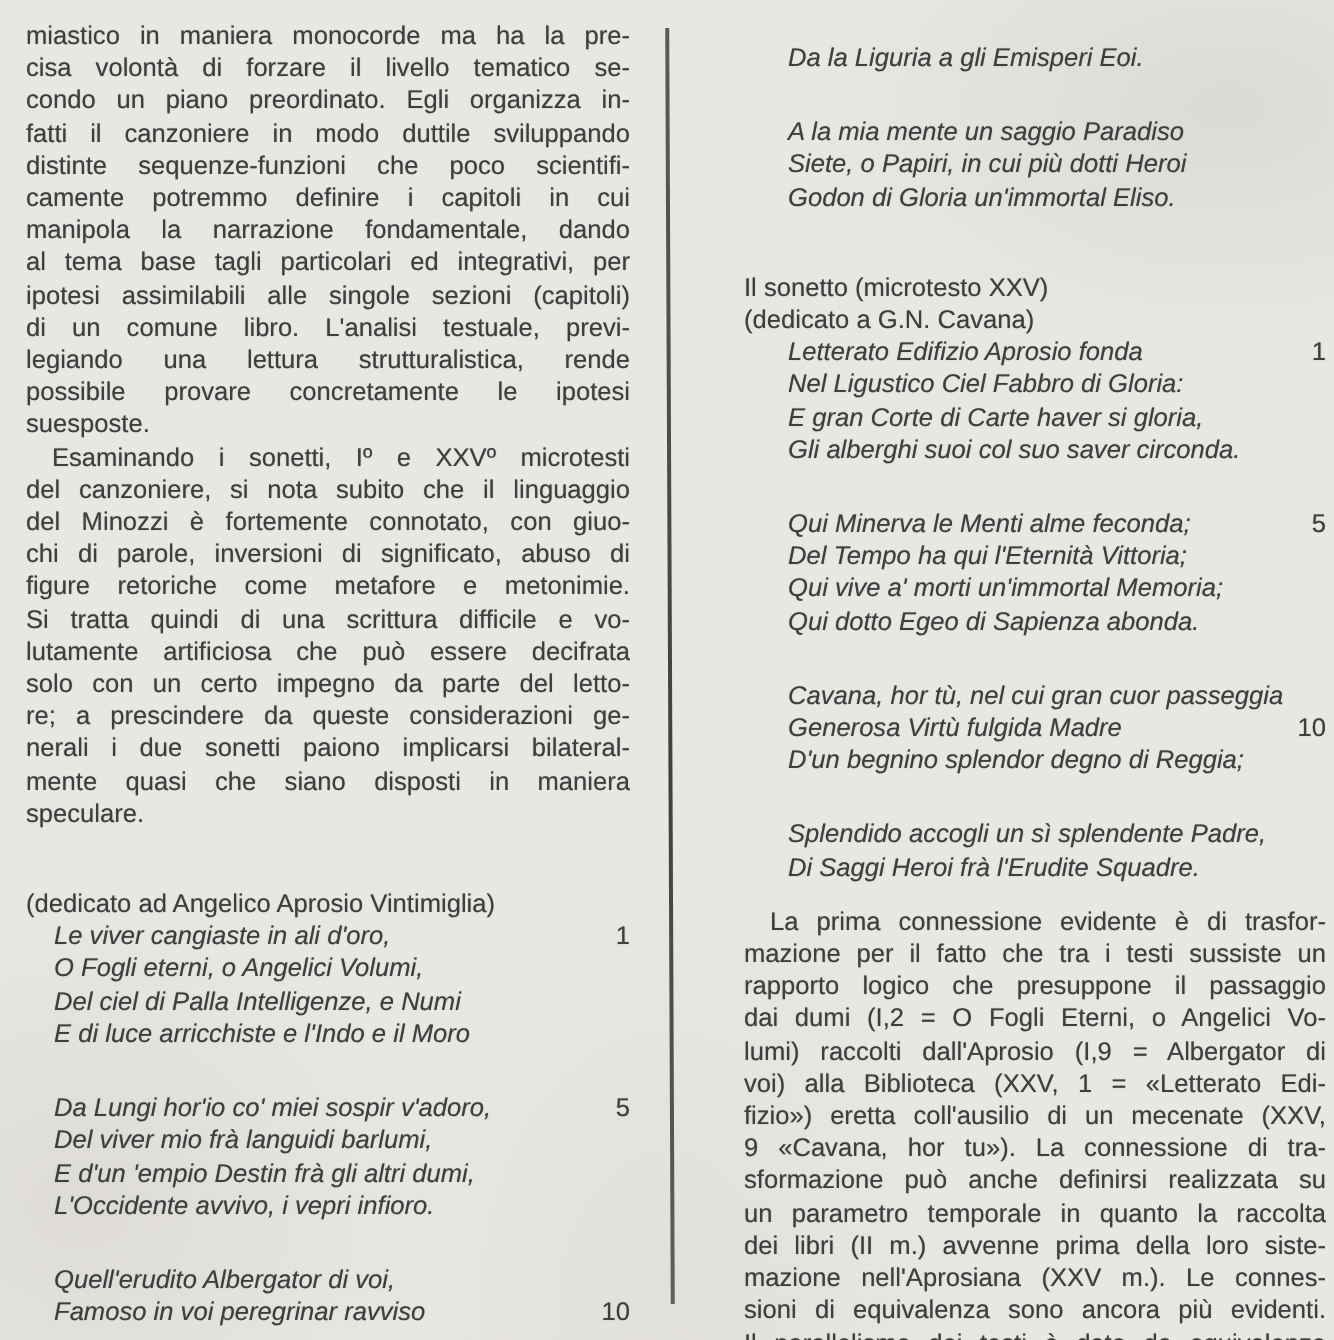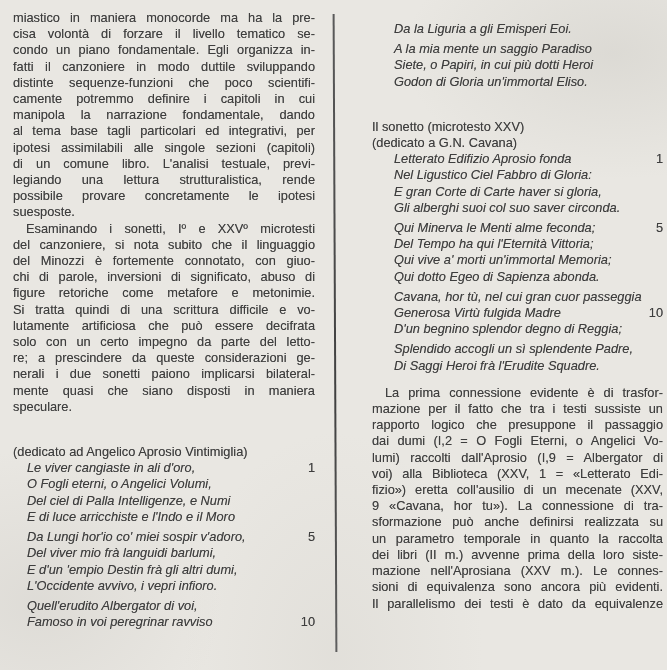--- a/index.html
+++ b/index.html
@@ -42,21 +42,21 @@
     text-align: justify;
     text-align-last: justify;
   }
   .para .line.no-just {
     text-align: left;
     text-align-last: left;
   }
   .para .line.indent { text-indent: 13px; }
   .heading { margin-top: 29px; }
   .heading-line { text-align: left; }
-  .gap-top { margin-top: 4px; }
+  .gap-top { margin-top: 21px; }
   .gap-top-sm { margin-top: 11px; }
   .stanza { font-style: italic; }
   .col-left  .stanza { padding-left: 14px; }
   .col-right .stanza { padding-left: 22px; }
   .verse {
     display: flex;
     justify-content: space-between;
     align-items: center;
   }
   .verse-text { flex: 0 1 auto; }
@@ -67,21 +67,21 @@
   }
 </style>
 </head>
 <body>
 
 <div class="page">
   <div class="col col-left" id="col-left">
       <div class="para">
         <div class="line">miastico in maniera monocorde ma ha la pre-</div>
         <div class="line">cisa volontà di forzare il livello tematico se-</div>
-        <div class="line">condo un piano fondamentale. Egli organizza in-</div>
+        <div class="line">condo un piano preordinato. Egli organizza in-</div>
         <div class="line">fatti il canzoniere in modo duttile sviluppando</div>
         <div class="line">distinte sequenze-funzioni che poco scientifi-</div>
         <div class="line">camente potremmo definire i capitoli in cui</div>
         <div class="line">manipola la narrazione fondamentale, dando</div>
         <div class="line">al tema base tagli particolari ed integrativi, per</div>
         <div class="line">ipotesi assimilabili alle singole sezioni (capitoli)</div>
         <div class="line">di un comune libro. L'analisi testuale, previ-</div>
         <div class="line">legiando una lettura strutturalistica, rende</div>
         <div class="line">possibile provare concretamente le ipotesi</div>
         <div class="line no-just">suesposte.</div>

